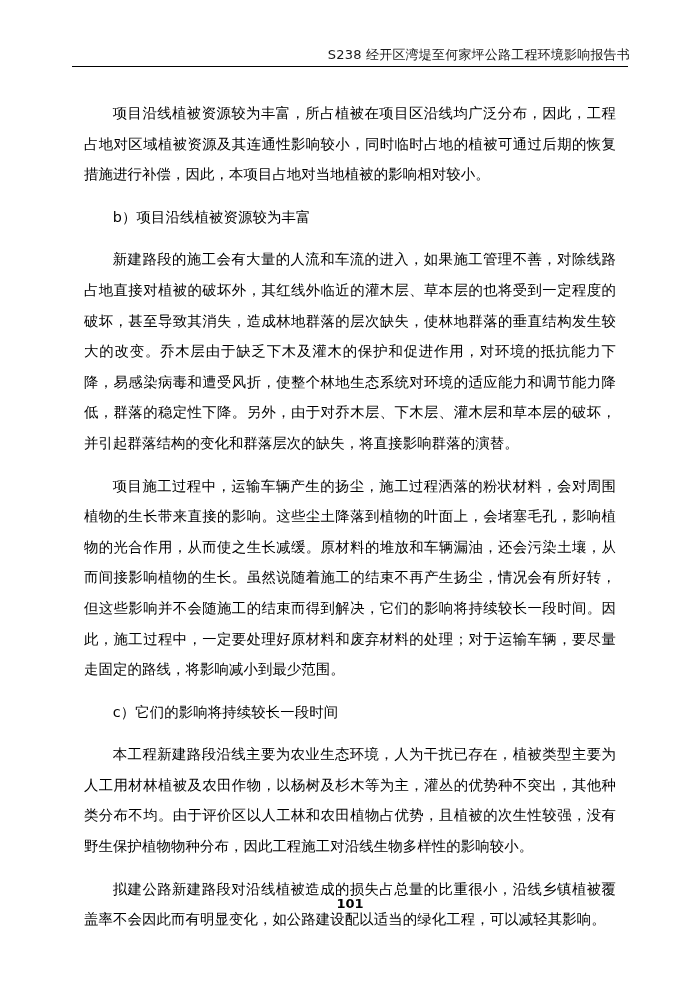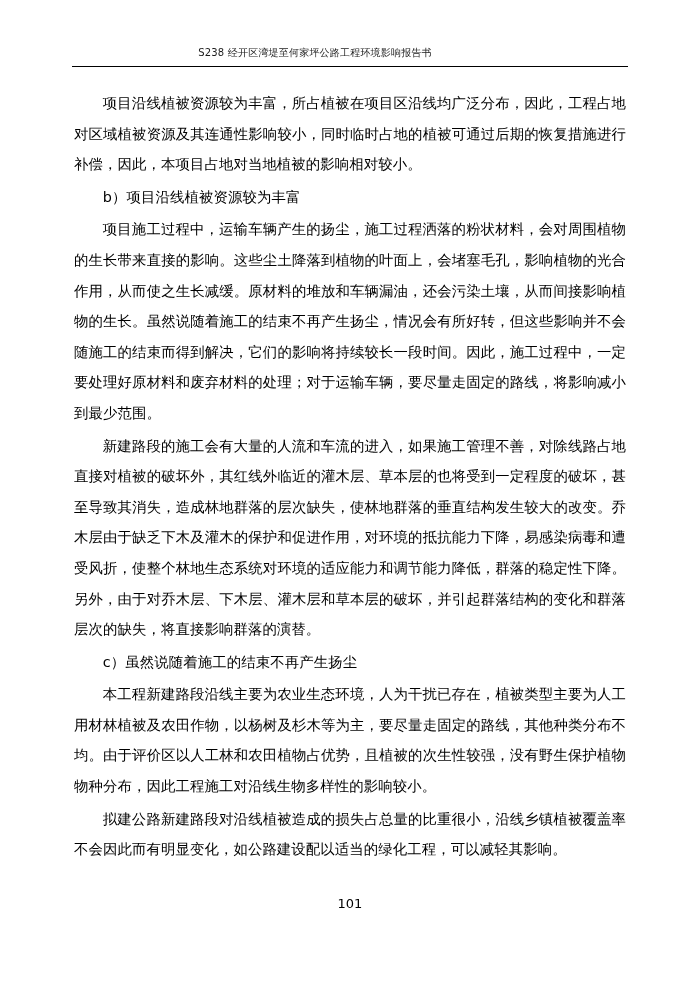--- a/index.html
+++ b/index.html
@@ -21,44 +21,44 @@
     height: 990px;
     box-sizing: border-box;
     padding: 0;
     background: #ffffff;
   }
   .header {
     position: absolute;
     top: 46px;
     left: 0;
     width: 700px;
-    text-align: center;
+    text-align: right;
     padding-right: 70px;
     box-sizing: border-box;
-    font-size: 10px;
+    font-size: 13px;
     color: #1a1a1a;
     letter-spacing: 0.2px;
     white-space: nowrap;
   }
   .header-rule {
     position: absolute;
     top: 66px;
     left: 72px;
     width: 556px;
     height: 1px;
     background: #000000;
   }
   .content {
     position: absolute;
     top: 86px;
     left: 72px;
     width: 556px;
   }
   p {
-    margin: 2px;
+    margin: 12px;
     font-size: 14.4px;
     line-height: 30.6px;
     text-align: justify;
     text-justify: inter-ideograph;
     letter-spacing: 0.1px;
     color: #000000;
   }
   p.indent2 {
     text-indent: 2em;
   }
@@ -66,36 +66,37 @@
     text-indent: 0;
   }
   .footer {
     position: absolute;
     top: 896px;
     left: 0;
     width: 700px;
     text-align: center;
     font-size: 13px;
     color: #000000;
+    font-weight: bold;
   }
 </style>
 </head>
 <body>
 
 <div class="page">
 
   <div class="header">S238 经开区湾堤至何家坪公路工程环境影响报告书</div>
 
   <div class="header-rule"></div>
 
   <div class="content">
     <p class="indent2">项目沿线植被资源较为丰富，所占植被在项目区沿线均广泛分布，因此，工程占地对区域植被资源及其连通性影响较小，同时临时占地的植被可通过后期的恢复措施进行补偿，因此，本项目占地对当地植被的影响相对较小。</p>
     <p class="indent2">b）项目沿线植被资源较为丰富</p>
+    <p class="indent2">新建路段的施工会有大量的人流和车流的进入，如果施工管理不善，对除线路占地直接对植被的破坏外，其红线外临近的灌木层、草本层的也将受到一定程度的破坏，甚至导致其消失，造成林地群落的层次缺失，使林地群落的垂直结构发生较大的改变。乔木层由于缺乏下木及灌木的保护和促进作用，对环境的抵抗能力下降，易感染病毒和遭受风折，使整个林地生态系统对环境的适应能力和调节能力降低，群落的稳定性下降。另外，由于对乔木层、下木层、灌木层和草本层的破坏，并引起群落结构的变化和群落层次的缺失，将直接影响群落的演替。</p>
     <p class="indent2">项目施工过程中，运输车辆产生的扬尘，施工过程洒落的粉状材料，会对周围植物的生长带来直接的影响。这些尘土降落到植物的叶面上，会堵塞毛孔，影响植物的光合作用，从而使之生长减缓。原材料的堆放和车辆漏油，还会污染土壤，从而间接影响植物的生长。虽然说随着施工的结束不再产生扬尘，情况会有所好转，但这些影响并不会随施工的结束而得到解决，它们的影响将持续较长一段时间。因此，施工过程中，一定要处理好原材料和废弃材料的处理；对于运输车辆，要尽量走固定的路线，将影响减小到最少范围。</p>
-    <p class="indent2">新建路段的施工会有大量的人流和车流的进入，如果施工管理不善，对除线路占地直接对植被的破坏外，其红线外临近的灌木层、草本层的也将受到一定程度的破坏，甚至导致其消失，造成林地群落的层次缺失，使林地群落的垂直结构发生较大的改变。乔木层由于缺乏下木及灌木的保护和促进作用，对环境的抵抗能力下降，易感染病毒和遭受风折，使整个林地生态系统对环境的适应能力和调节能力降低，群落的稳定性下降。另外，由于对乔木层、下木层、灌木层和草本层的破坏，并引起群落结构的变化和群落层次的缺失，将直接影响群落的演替。</p>
-    <p class="indent2">c）虽然说随着施工的结束不再产生扬尘</p>
-    <p class="indent2">本工程新建路段沿线主要为农业生态环境，人为干扰已存在，植被类型主要为人工用材林植被及农田作物，以杨树及杉木等为主，要尽量走固定的路线，其他种类分布不均。由于评价区以人工林和农田植物占优势，且植被的次生性较强，没有野生保护植物物种分布，因此工程施工对沿线生物多样性的影响较小。</p>
+    <p class="indent2">c）它们的影响将持续较长一段时间</p>
+    <p class="indent2">本工程新建路段沿线主要为农业生态环境，人为干扰已存在，植被类型主要为人工用材林植被及农田作物，以杨树及杉木等为主，灌丛的优势种不突出，其他种类分布不均。由于评价区以人工林和农田植物占优势，且植被的次生性较强，没有野生保护植物物种分布，因此工程施工对沿线生物多样性的影响较小。</p>
     <p class="indent2">拟建公路新建路段对沿线植被造成的损失占总量的比重很小，沿线乡镇植被覆盖率不会因此而有明显变化，如公路建设配以适当的绿化工程，可以减轻其影响。</p>
   </div>
 
   <div class="footer">101</div>
 
 </div>
 
 </body></html>

